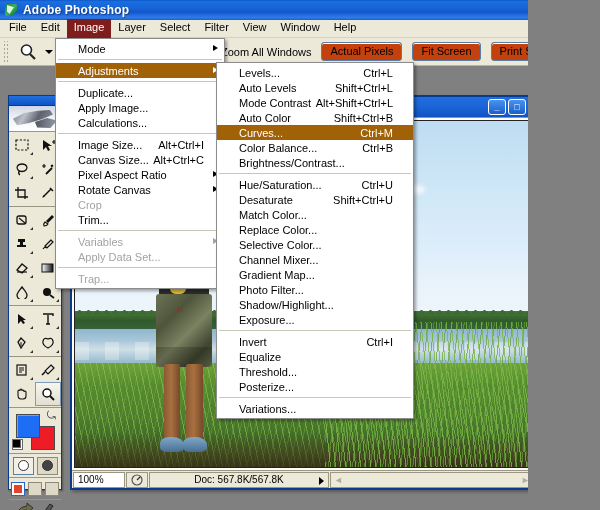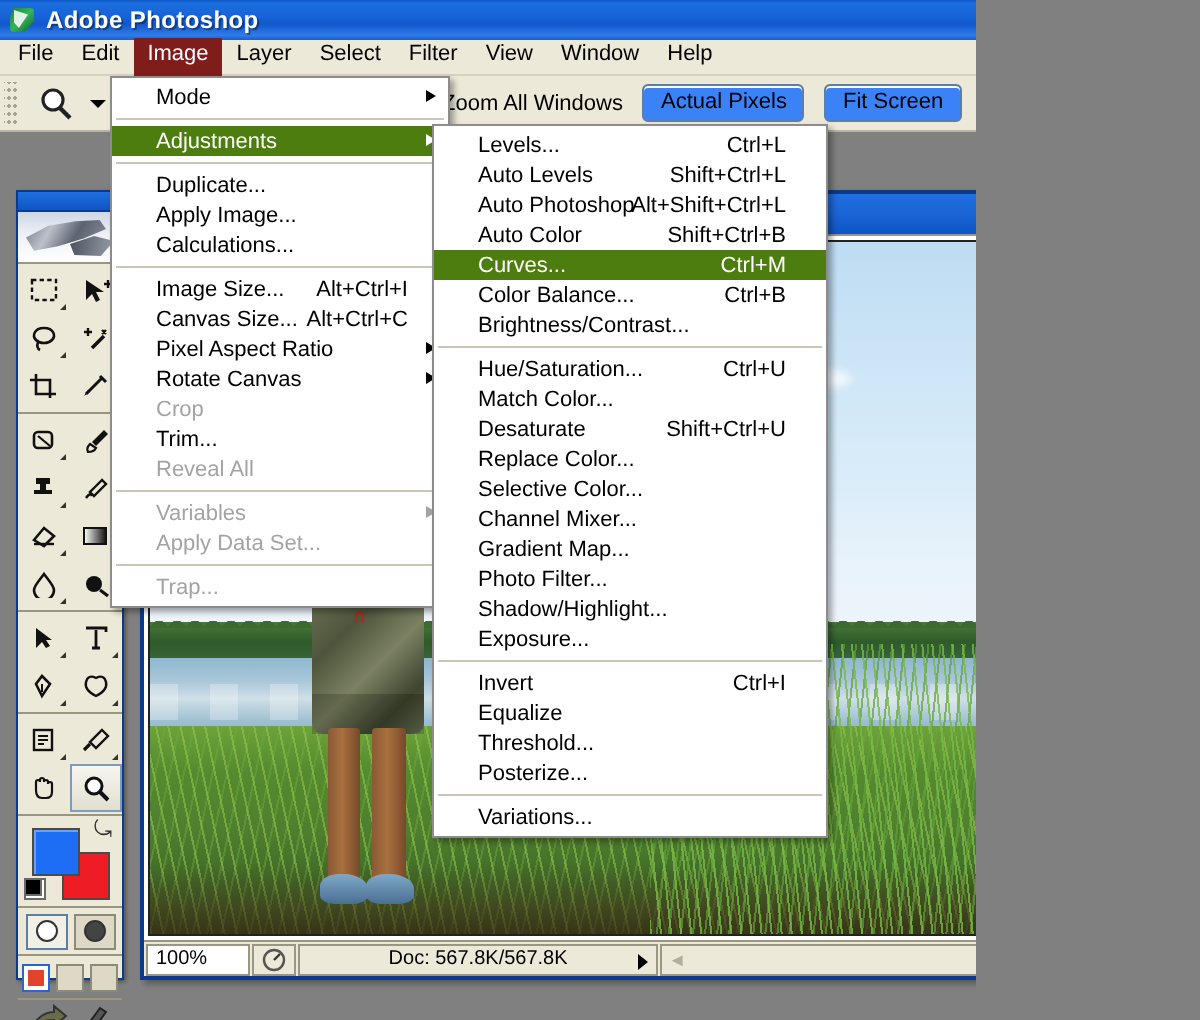--- a/index.html
+++ b/index.html
@@ -7,21 +7,21 @@
     margin: 0; padding: 0;
     width: 600px; height: 510px;
     overflow: hidden;
     font-family: "Liberation Sans", sans-serif;
     -webkit-font-smoothing: none;
   }
   body { background: #808080; }
 
   #app {
     position: relative;
-    width: 488px; height: 510px;
+    width: 528px; height: 510px;
     background: #808080;
     overflow: hidden;
   }
 
   
   #titlebar {
     position: absolute; left: 0; top: 0; width: 600px; height: 20px;
     background: linear-gradient(180deg,#0b57c8 0%,#1b6ede 8%,#1761d6 45%,#1157cb 60%,#2f7ce8 88%,#1a5fcf 100%);
     display: flex; align-items: center;
   }
@@ -95,21 +95,21 @@
   .opt-label { font-size: 11px; color: #000; white-space: nowrap; }
   .opt-label.disabled { color: #a7a296; }
   .opt-check {
     display: flex; align-items: center; gap: 3px; margin-left: 4px; flex: none;
   }
   .opt-check .box {
     width: 12px; height: 12px; background: #fff;
     border: 1px solid #7f9db9; flex: none;
   }
   .opt-btn {
-    font-size: 11px; color: #000; background: #3b82f6;
+    font-size: 11px; color: #000; background: #c2410c;
     border: 1px solid #5a7ea8; border-radius: 3px;
     padding: 2px 8px 3px 8px; margin-left: 10px;
     line-height: 12px; white-space: nowrap; flex: none;
     box-shadow: inset 0 1px 0 #fffdf5;
   }
 
   
   #toolbox {
     position: absolute; left: 8px; top: 95px;
     width: 54px; height: 395px;
@@ -389,21 +389,21 @@
   }
   .menu .row {
     display: flex; align-items: center;
     height: 15px; padding: 0 4px 0 22px;
     white-space: nowrap; position: relative;
   }
   .menu .row .lbl { flex: none; }
   .menu .row .acc {
     position: absolute; right: 20px; color: #000;
   }
-  .menu .row.hl { background: #4d7c0f; color: #ffffff; }
+  .menu .row.hl { background: #a16207; color: #ffffff; }
   .menu .row.hl .acc { color: #ffffff; }
   .menu .row.dis { color: #a3a3a3; text-align: center; }
   .menu .row .sub {
     position: absolute; right: 6px; top: 4px;
     width: 0; height: 0;
     border-top: 3.5px solid transparent; border-bottom: 3.5px solid transparent;
     border-left: 5px solid #000;
   }
   .menu .row.dis .sub { border-left-color: #a3a3a3; }
   .menu .row.hl .sub { border-left-color: #fff; }
@@ -751,23 +751,20 @@
     <div class="row">
         <span class="lbl">Rotate Canvas</span>
         <span class="sub"></span>
       </div>
     <div class="row dis">
         <span class="lbl">Crop</span>
       </div>
     <div class="row">
         <span class="lbl">Trim...</span>
       </div>
-    <div class="row dis">
-        <span class="lbl">Reveal All</span>
-      </div>
     <div class="sep"></div>
     <div class="row dis">
         <span class="lbl">Variables</span>
         <span class="sub"></span>
       </div>
     <div class="row dis">
         <span class="lbl">Apply Data Set...</span>
       </div>
     <div class="sep"></div>
     <div class="row dis">
@@ -778,21 +775,21 @@
   <div class="menu" id="menu-adjust">
     <div class="row">
         <span class="lbl">Levels...</span>
         <span class="acc">Ctrl+L</span>
       </div>
     <div class="row">
         <span class="lbl">Auto Levels</span>
         <span class="acc">Shift+Ctrl+L</span>
       </div>
     <div class="row">
-        <span class="lbl">Auto Photoshop</span>
+        <span class="lbl">Mode Contrast</span>
         <span class="acc">Alt+Shift+Ctrl+L</span>
       </div>
     <div class="row">
         <span class="lbl">Auto Color</span>
         <span class="acc">Shift+Ctrl+B</span>
       </div>
     <div class="row hl">
         <span class="lbl">Curves...</span>
         <span class="acc">Ctrl+M</span>
       </div>
@@ -802,27 +799,27 @@
       </div>
     <div class="row">
         <span class="lbl">Brightness/Contrast...</span>
       </div>
     <div class="sep"></div>
     <div class="row">
         <span class="lbl">Hue/Saturation...</span>
         <span class="acc">Ctrl+U</span>
       </div>
     <div class="row">
-        <span class="lbl">Match Color...</span>
-      </div>
-    <div class="row">
         <span class="lbl">Desaturate</span>
         <span class="acc">Shift+Ctrl+U</span>
       </div>
     <div class="row">
+        <span class="lbl">Match Color...</span>
+      </div>
+    <div class="row">
         <span class="lbl">Replace Color...</span>
       </div>
     <div class="row">
         <span class="lbl">Selective Color...</span>
       </div>
     <div class="row">
         <span class="lbl">Channel Mixer...</span>
       </div>
     <div class="row">
         <span class="lbl">Gradient Map...</span>

